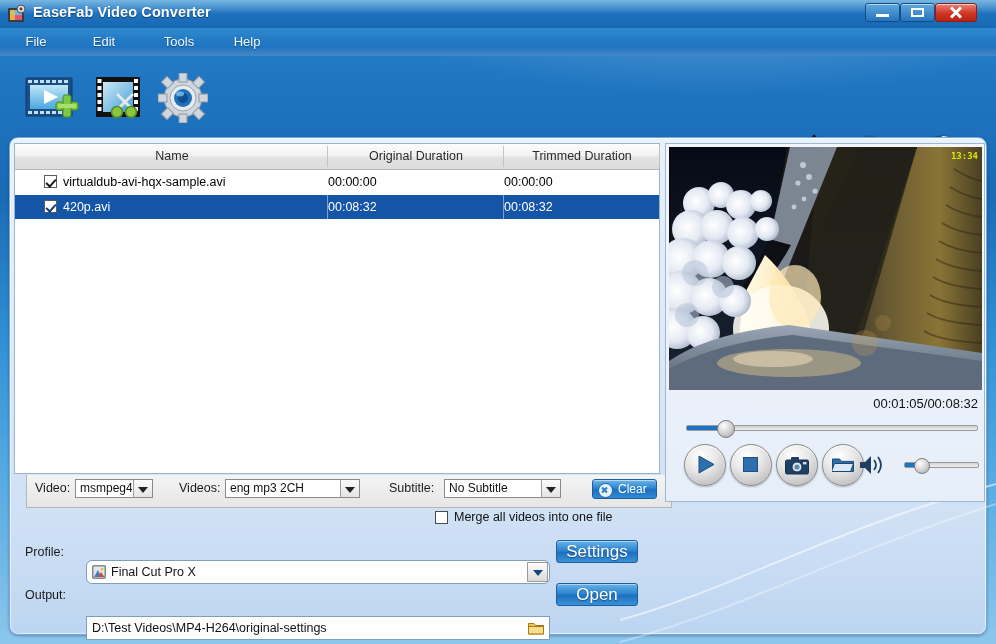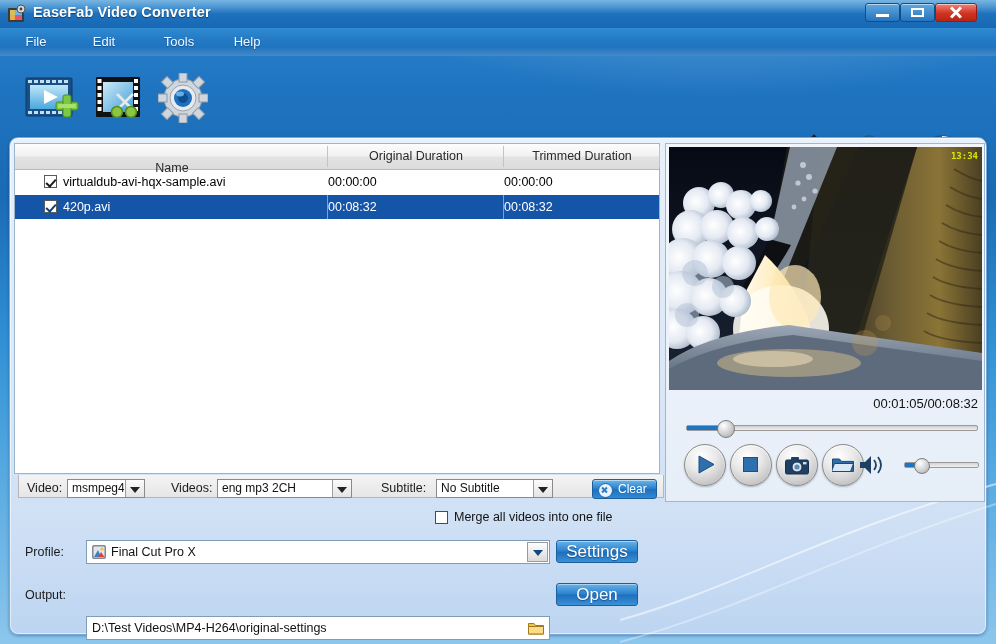--- a/index.html
+++ b/index.html
@@ -105,21 +105,21 @@
   }
   .row.sel .cb:after{border-color:#0c3d7e;}
   .cell{position:absolute;top:0;height:25px;line-height:25px;font-size:12.5px;overflow:hidden;white-space:nowrap;}
   .c-name{left:48px;width:260px;}
   .c-od{left:313px;width:176px;}
   .c-td{left:489px;width:160px;}
   .rowsep{position:absolute;width:1px;height:25px;background:rgba(0,0,0,.10);}
   .row.sel .rowsep{background:rgba(255,255,255,.45);}
   
   #codecbar{
-    position:absolute;left:18px;top:475px;width:646px;height:23px;
+    position:absolute;left:26px;top:475px;width:646px;height:33px;
     background:linear-gradient(180deg,#f4f4f4,#e6e6e6);
     border:1px solid #b6b6b6;border-top:none;box-sizing:border-box;
   }
   .lbl{position:absolute;font-size:12.5px;color:#1a1a1a;line-height:27px;top:0;}
   .combo{
     position:absolute;top:4px;height:19px;
     background:#fff;border:1px solid #8a8a8a;box-sizing:border-box;cursor:pointer;
   }
   .combo .val{
     position:absolute;left:4px;top:0;line-height:17px;font-size:12px;color:#111;
@@ -398,21 +398,21 @@
 
   <div id="card"></div>
 
   <svg class="swoosh" style="left:620px;top:470px;" width="376" height="174" viewBox="0 0 376 174">
     <path d="M0 150 C 110 120 210 60 376 14" stroke="rgba(255,255,255,.55)" stroke-width="2" fill="none"></path>
     <path d="M0 172 C 120 140 230 80 376 34" stroke="rgba(255,255,255,.35)" stroke-width="2" fill="none"></path>
   </svg>
 
   <div id="list-panel">
     <div id="list-head">
-      <div class="col-h" style="left:1px;width:312px;margin-top:12px;">Name</div>
+      <div class="col-h" style="left:1px;width:312px;">Name</div>
       <div class="col-h" style="left:313px;width:176px;">Original Duration</div>
       <div class="col-h" style="left:489px;width:156px;">Trimmed Duration</div>
       <div class="col-sep" style="left:312px;"></div>
       <div class="col-sep" style="left:488px;"></div>
       <div class="col-sep" style="left:644px;"></div>
     </div>
 
     <div class="row" style="top:26px;">
       <div class="cb"></div>
       <div class="cell c-name">virtualdub-avi-hqx-sample.avi</div>
@@ -454,21 +454,21 @@
     <span class="ci"></span>
     <span class="txt">Clear</span>
   </div>
 
   <div id="merge-row">
     <div class="cb" style="background: rgb(255, 255, 255);"></div>
     <div class="mt">Merge all videos into one file</div>
   </div>
 
   <div class="lbl" style="left:25px;top:540px;height:24px;line-height:24px;">Profile:</div>
-  <div class="ftext" style="left:86px;top:540px;width:464px;">
+  <div class="ftext" style="left:86px;top:560px;width:464px;border-radius:6px;">
     <svg style="position:absolute;left:5px;top:4px;" width="14" height="14" viewBox="0 0 14 14">
       <rect x="0" y="0" width="14" height="14" rx="2" fill="#7f8a96"></rect>
       <rect x="1.5" y="1.5" width="11" height="11" rx="1" fill="#e2e6ea"></rect>
       <polygon points="2,12 6,5 9,12" fill="#3f7fc4"></polygon>
       <polygon points="6,12 9,7 12.5,12" fill="#d8453c"></polygon>
       <circle cx="10" cy="4" r="1.6" fill="#f0c040"></circle>
     </svg>
     <div class="tv" style="left:24px;width:410px;">Final Cut Pro X</div>
     <div class="dropbtn"></div>
   </div>

